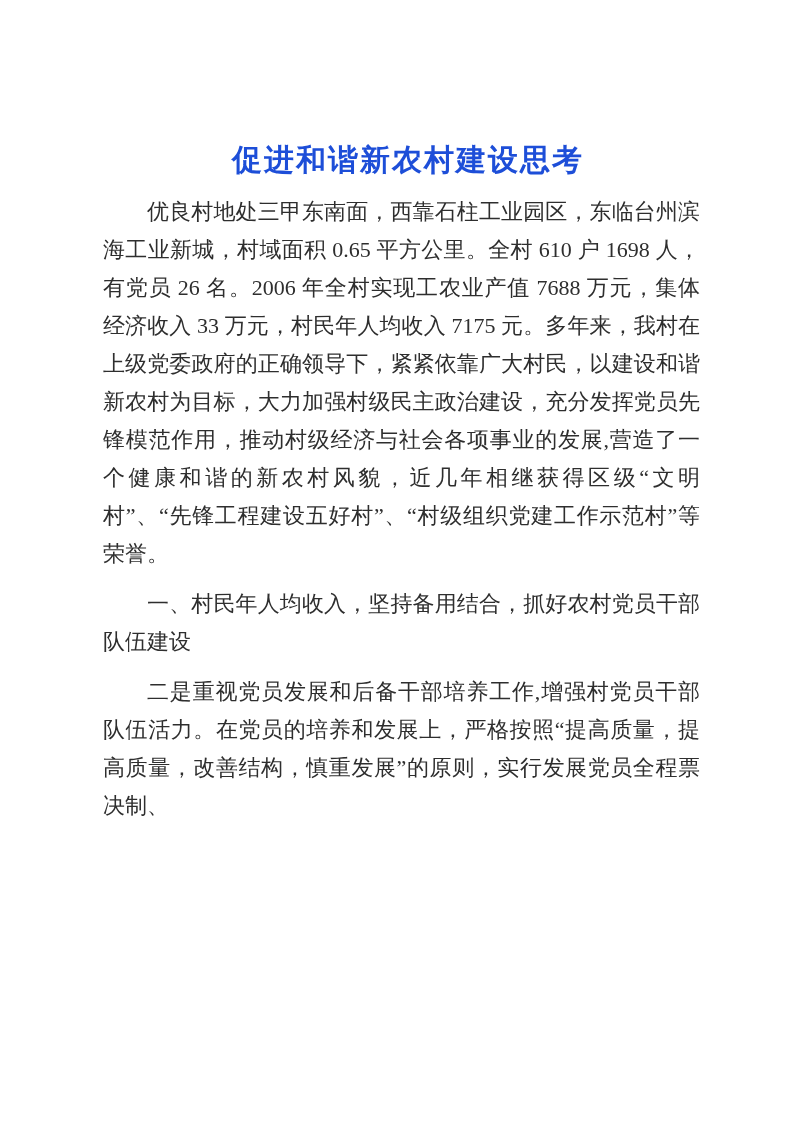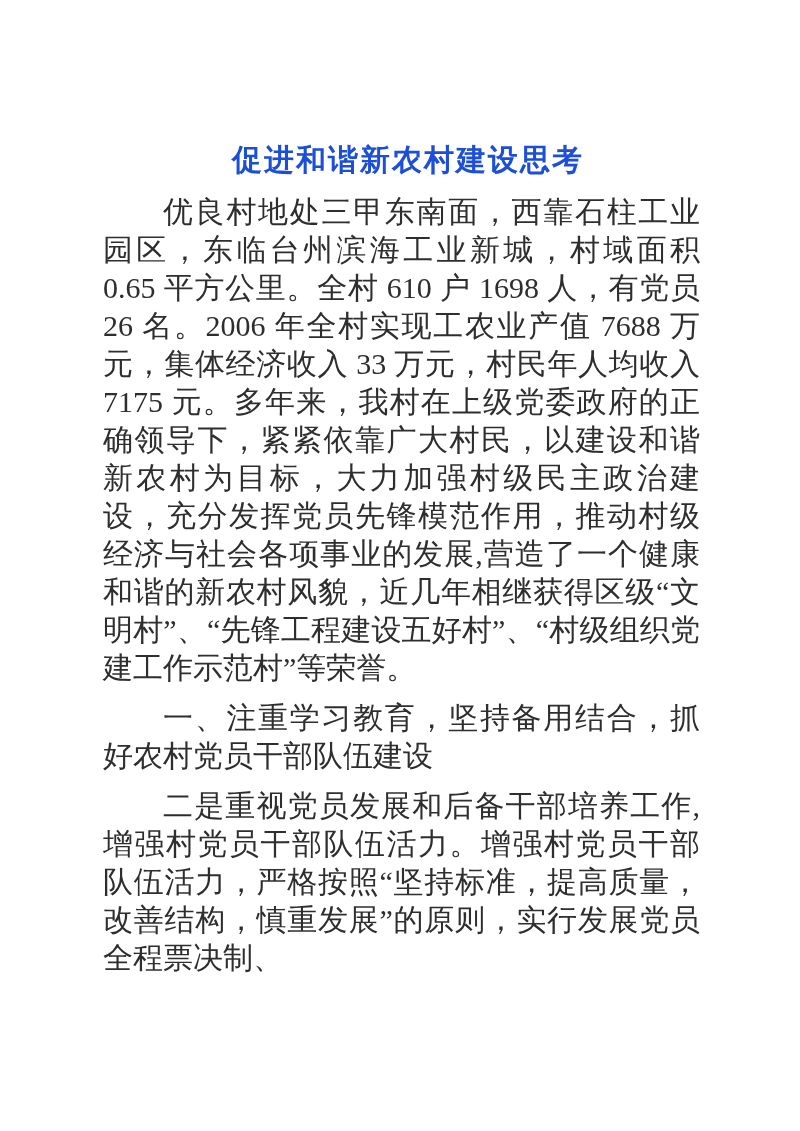--- a/index.html
+++ b/index.html
@@ -33,21 +33,21 @@
     letter-spacing: 2px;
   }
   .content {
     position: absolute;
     top: 193px;
     left: 103px;
     width: 597px;
   }
   .content p {
     margin: 0 0 12px 0;
-    font-size: 30px;
+    font-size: 22px;
     line-height: 38px;
     text-align: justify;
     text-justify: inter-ideograph;
     text-indent: 2em;
     color: #2e2e2e;
   }
   .footer {
     position: absolute;
     top: 1033px;
     left: 0;
@@ -60,17 +60,17 @@
   }
 </style>
 </head>
 <body>
 
 <div class="page">
   <h1 class="doc-title">促进和谐新农村建设思考</h1>
 
   <div class="content">
     <p>优良村地处三甲东南面，西靠石柱工业园区，东临台州滨海工业新城，村域面积 0.65 平方公里。全村 610 户 1698 人，有党员 26 名。2006 年全村实现工农业产值 7688 万元，集体经济收入 33 万元，村民年人均收入 7175 元。多年来，我村在上级党委政府的正确领导下，紧紧依靠广大村民，以建设和谐新农村为目标，大力加强村级民主政治建设，充分发挥党员先锋模范作用，推动村级经济与社会各项事业的发展,营造了一个健康和谐的新农村风貌，近几年相继获得区级“文明村”、“先锋工程建设五好村”、“村级组织党建工作示范村”等荣誉。</p>
-    <p>一、注重学习教育，坚持备用结合，抓好农村党员干部队伍建设</p>
-    <p>二是重视党员发展和后备干部培养工作,增强村党员干部队伍活力。增强村党员干部队伍活力，严格按照“坚持标准，提高质量，改善结构，慎重发展”的原则，实行发展党员全程票决制、</p>
+    <p>一、村民年人均收入，坚持备用结合，抓好农村党员干部队伍建设</p>
+    <p>二是重视党员发展和后备干部培养工作,增强村党员干部队伍活力。在党员的培养和发展上，严格按照“提高质量，提高质量，改善结构，慎重发展”的原则，实行发展党员全程票决制、</p>
   </div>
 
 </div>
 
 </body></html>

